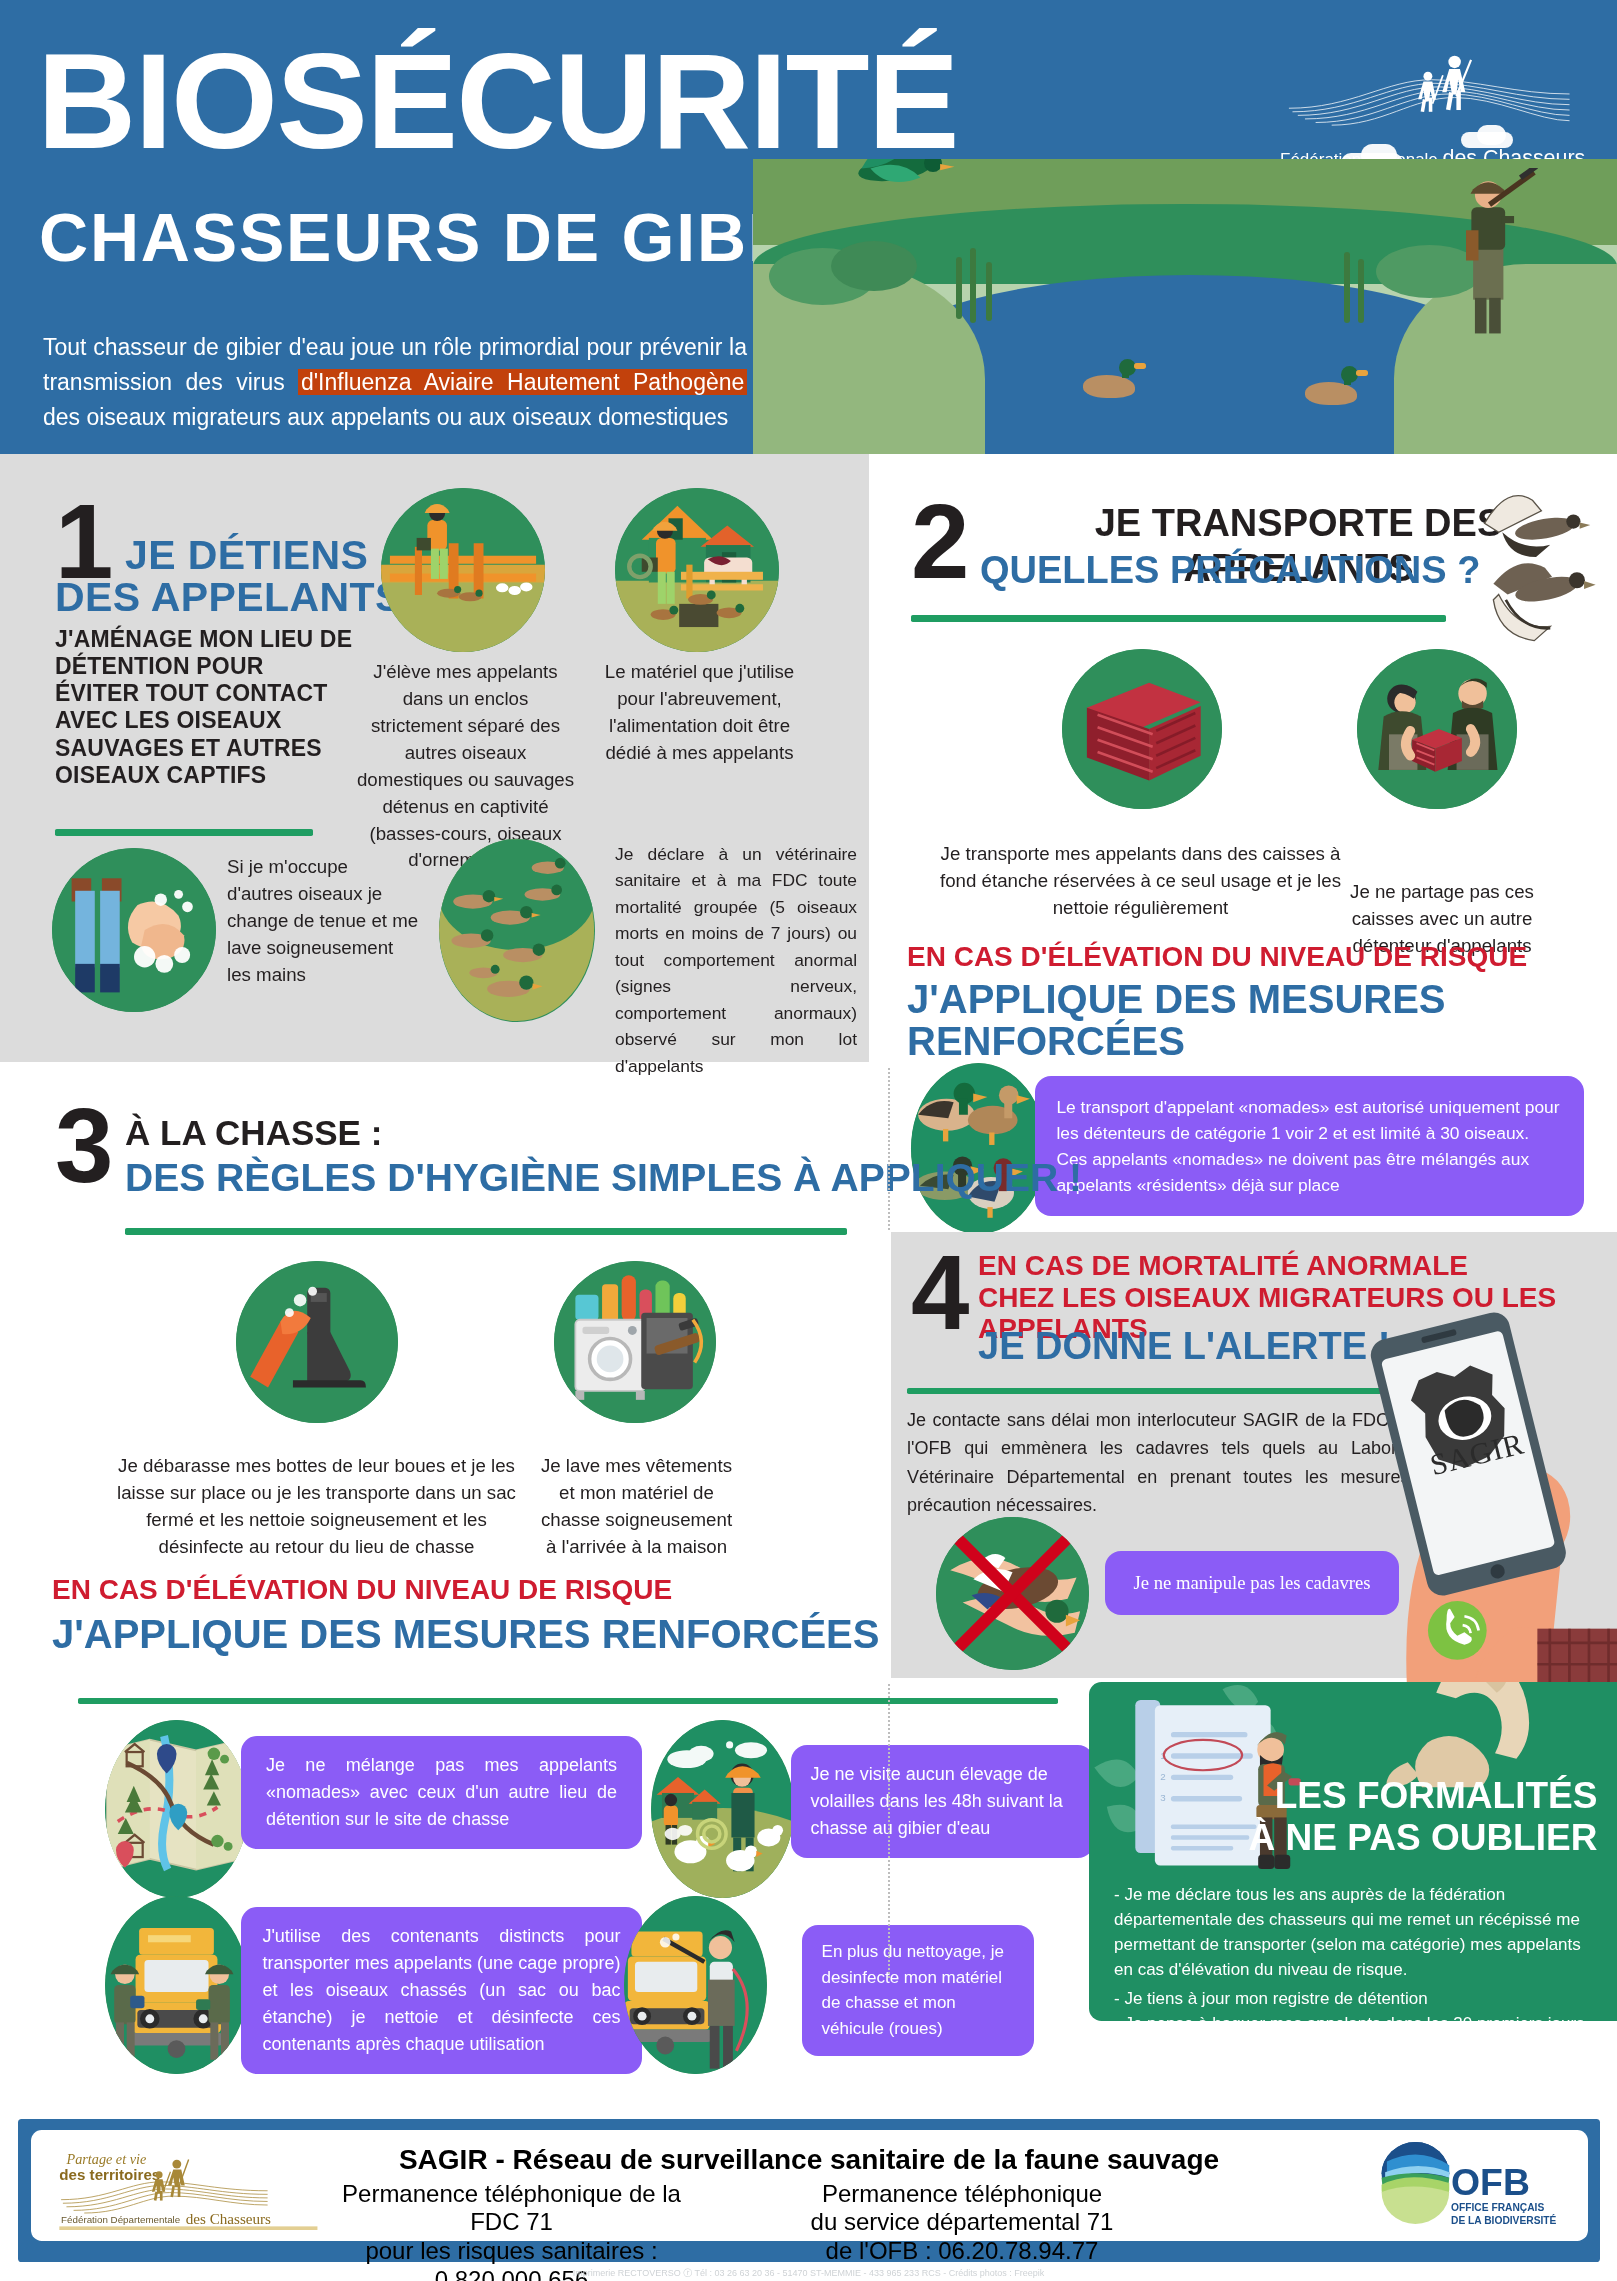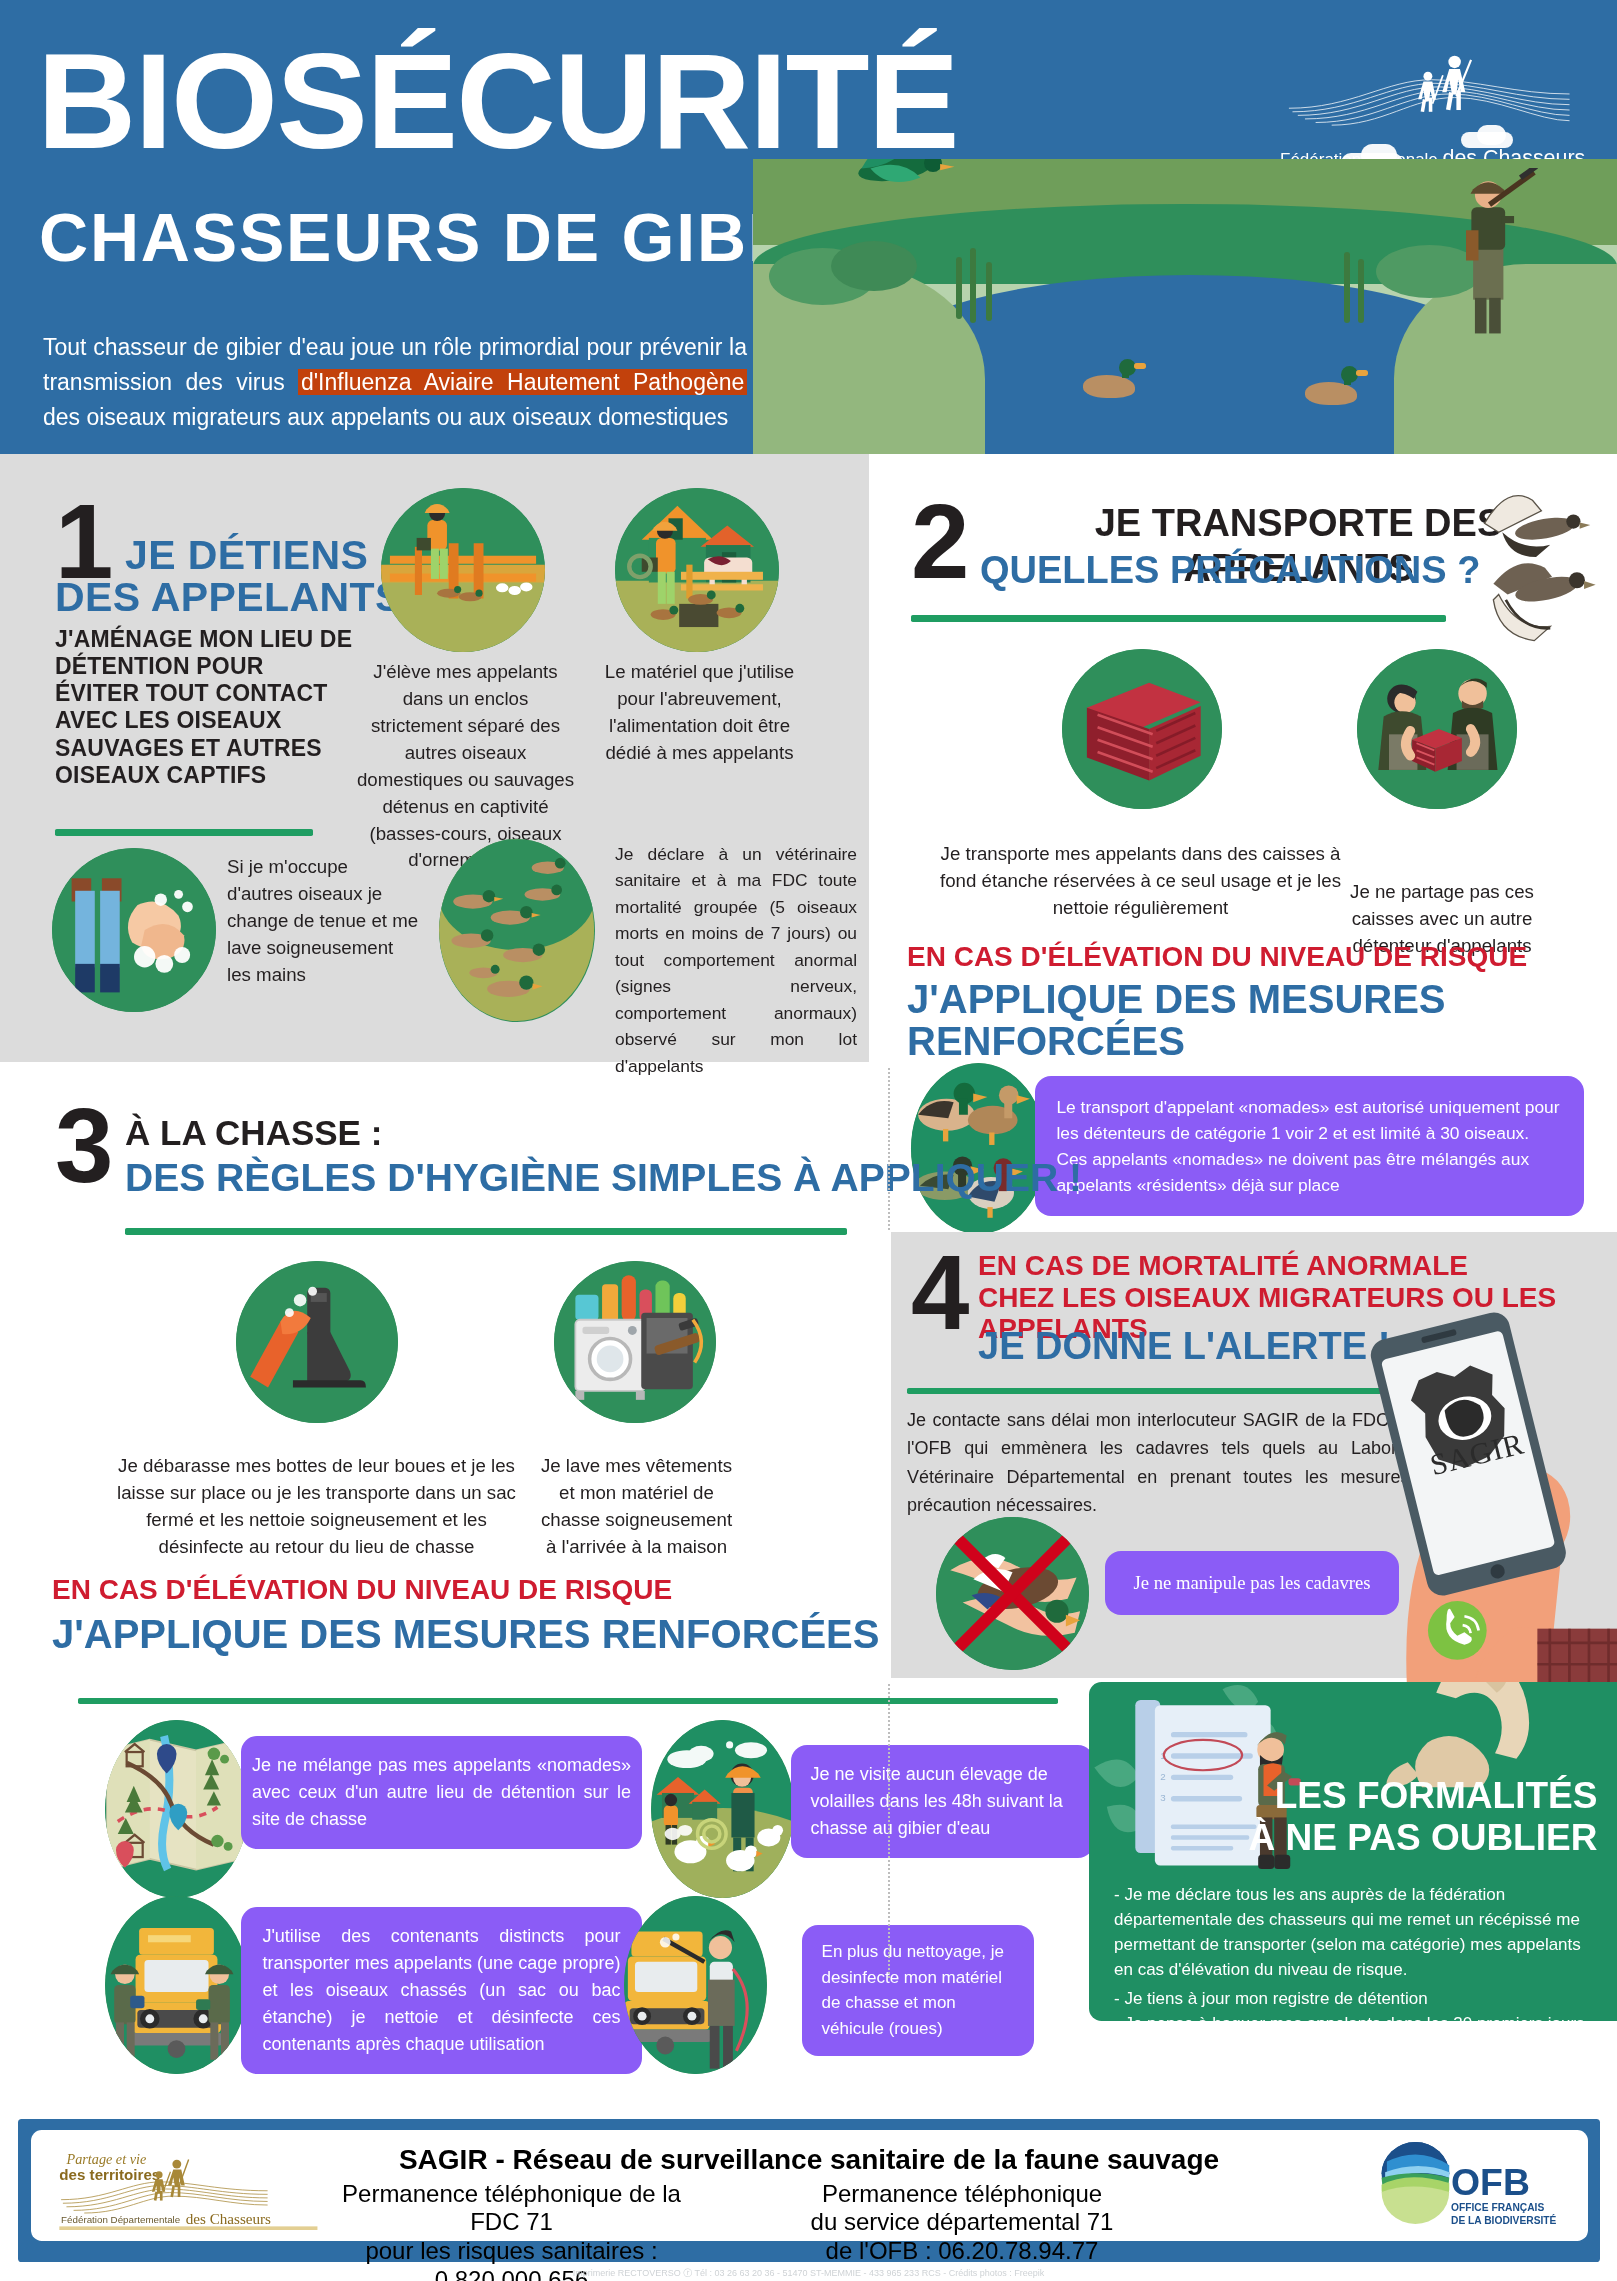--- a/index.html
+++ b/index.html
@@ -129,21 +129,21 @@
   .p3-c1 { left:236px; top:1261px; width:162px; height:162px; }
   .p3-cap1 { left:116px; top:1453px; width:401px; }
   .p3-c2 { left:554px; top:1261px; width:162px; height:162px; }
   .p3-cap2 { left:536px; top:1453px; width:201px; }
 
   .p3-red { position:absolute; left:52px; top:1575px; }
   .p3-blue { position:absolute; left:52px; top:1613px; }
   .p3-rule2 { position:absolute; left:78px; top:1698px; width:980px; height:6.2px; }
 
   .p3-c3 { left:105px; top:1720px; width:143px; height:178px; border-radius:50%; }
-  .p3-box1 { left:241px; top:1736px; width:401px; padding:16px 11px; font-size:18px; text-align:justify; }
+  .p3-box1 { left:241px; top:1736px; width:401px; padding:16px 25px; font-size:18px; text-align:justify; }
   .p3-c4 { left:651px; top:1720px; width:143px; height:178px; border-radius:50%; }
   .p3-box2 { left:791px; top:1745px; width:303px; padding:16px 19.6px; font-size:18px; }
 
   .p3-c5 { left:105px; top:1896px; width:143px; height:178px; border-radius:50%; }
   .p3-box3 { left:241px; top:1907px; width:401px; padding:16px 21.4px; font-size:18px; text-align:justify; }
   .p3-c6 { left:624px; top:1896px; width:143px; height:178px; border-radius:50%; }
   .p3-box4 { left:802px; top:1925px; width:232px; padding:14.3px 19.6px; font-size:17px; }
 
   
   .panel4 {

